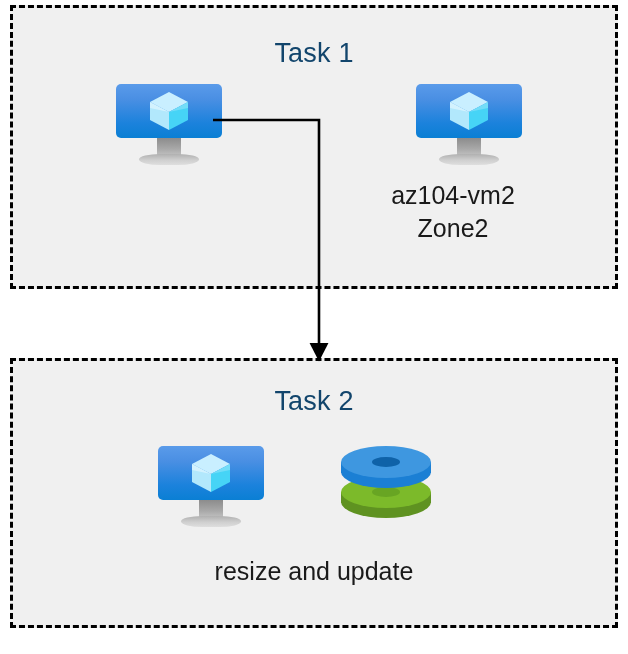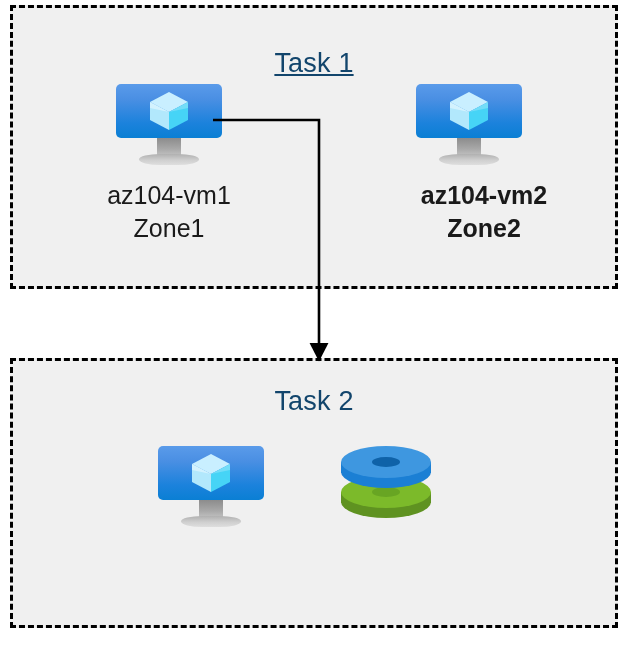--- a/index.html
+++ b/index.html
@@ -43,21 +43,21 @@
     position: absolute;
     left: 0;
     width: 100%;
     text-align: center;
     color: #12456c;
     font-size: 27px;
     font-family: "Liberation Sans", sans-serif;
     letter-spacing: 0.2px;
     white-space: nowrap;
   }
-  #task-title-1 { top: 40px; text-decoration: underline; }
+  #task-title-1 { top: 30px; }
   #task-title-2 { top: 25px; }
 
   
   .vm-icon {
     position: absolute;
     width: 106px;
     height: 82px;
   }
   .vm-screen {
     position: absolute;
@@ -148,38 +148,36 @@
           <polygon points="2,11 21,21 21,39 2,29" fill="#b2e8fc"></polygon>
           <polygon points="21,21 40,11 40,29 21,39" fill="#46d4f6"></polygon>
           <polygon points="2,11 21,21 2,17" fill="#ddf6ff" opacity="0.75"></polygon>
           <polygon points="40,11 21,21 40,17" fill="#8fe2fa" opacity="0.6"></polygon>
         </svg>
       </div>
       <div class="vm-stand-neck"></div>
       <div class="vm-stand-base"></div>
     </div>
 
-    <div class="vm-label" style="left:51px; top:171px; width:210px;">az104-vm1
-Zone1</div>
 
     <div class="vm-icon" style="left:403px; top:76px;">
       <div class="vm-screen">
         <svg class="vm-cube" viewBox="0 0 42 40">
           <polygon points="21,1 40,11 21,21 2,11" fill="#c9efff"></polygon>
           <polygon points="2,11 21,21 21,39 2,29" fill="#b2e8fc"></polygon>
           <polygon points="21,21 40,11 40,29 21,39" fill="#46d4f6"></polygon>
           <polygon points="2,11 21,21 2,17" fill="#ddf6ff" opacity="0.75"></polygon>
           <polygon points="40,11 21,21 40,17" fill="#8fe2fa" opacity="0.6"></polygon>
         </svg>
       </div>
       <div class="vm-stand-neck"></div>
       <div class="vm-stand-base"></div>
     </div>
 
-    <div class="vm-label" style="left:366px; top:171px; width:210px;font-weight:bold;">az104-vm2
+    <div class="vm-label" style="left:335px; top:171px; width:210px;">az104-vm2
 Zone2</div>
   </div>
 
   <div class="task-box" id="task-box-2">
     <div class="task-title" id="task-title-2">Task 2</div>
 
     <div class="vm-icon" style="left:145px; top:85px;">
       <div class="vm-screen">
         <svg class="vm-cube" viewBox="0 0 42 40">
           <polygon points="21,1 40,11 21,21 2,11" fill="#c9efff"></polygon>
@@ -199,20 +197,21 @@
       <rect x="6" y="48" width="90" height="11" fill="#5f9221"></rect>
       <ellipse cx="51" cy="48" rx="45" ry="16" fill="#7cba2a"></ellipse>
       <ellipse cx="51" cy="48" rx="14" ry="5" fill="#68a523"></ellipse>
 
       <ellipse cx="51" cy="28" rx="45" ry="16" fill="#1b7fd4"></ellipse>
       <rect x="6" y="18" width="90" height="11" fill="#1b7fd4"></rect>
       <ellipse cx="51" cy="18" rx="45" ry="16" fill="#3e97e0"></ellipse>
       <ellipse cx="51" cy="18" rx="14" ry="5" fill="#0f62a8"></ellipse>
     </svg>
 
+    <div class="caption" style="left:0; top:196px; width:100%;">resize and update</div>
   </div>
 
   <svg id="arrow-connector" viewBox="0 0 628 654">
     <defs>
       <marker id="arrowhead" markerWidth="9" markerHeight="9" refX="3.2" refY="4.5" orient="auto" markerUnits="strokeWidth">
         <polygon points="0,0.8 7.2,4.5 0,8.2" fill="#000000"></polygon>
       </marker>
     </defs>
     <path d="M 213,120 L 319,120 L 319,351" stroke="#000000" stroke-width="2.6" fill="none" marker-end="url(#arrowhead)"></path>
   </svg>

